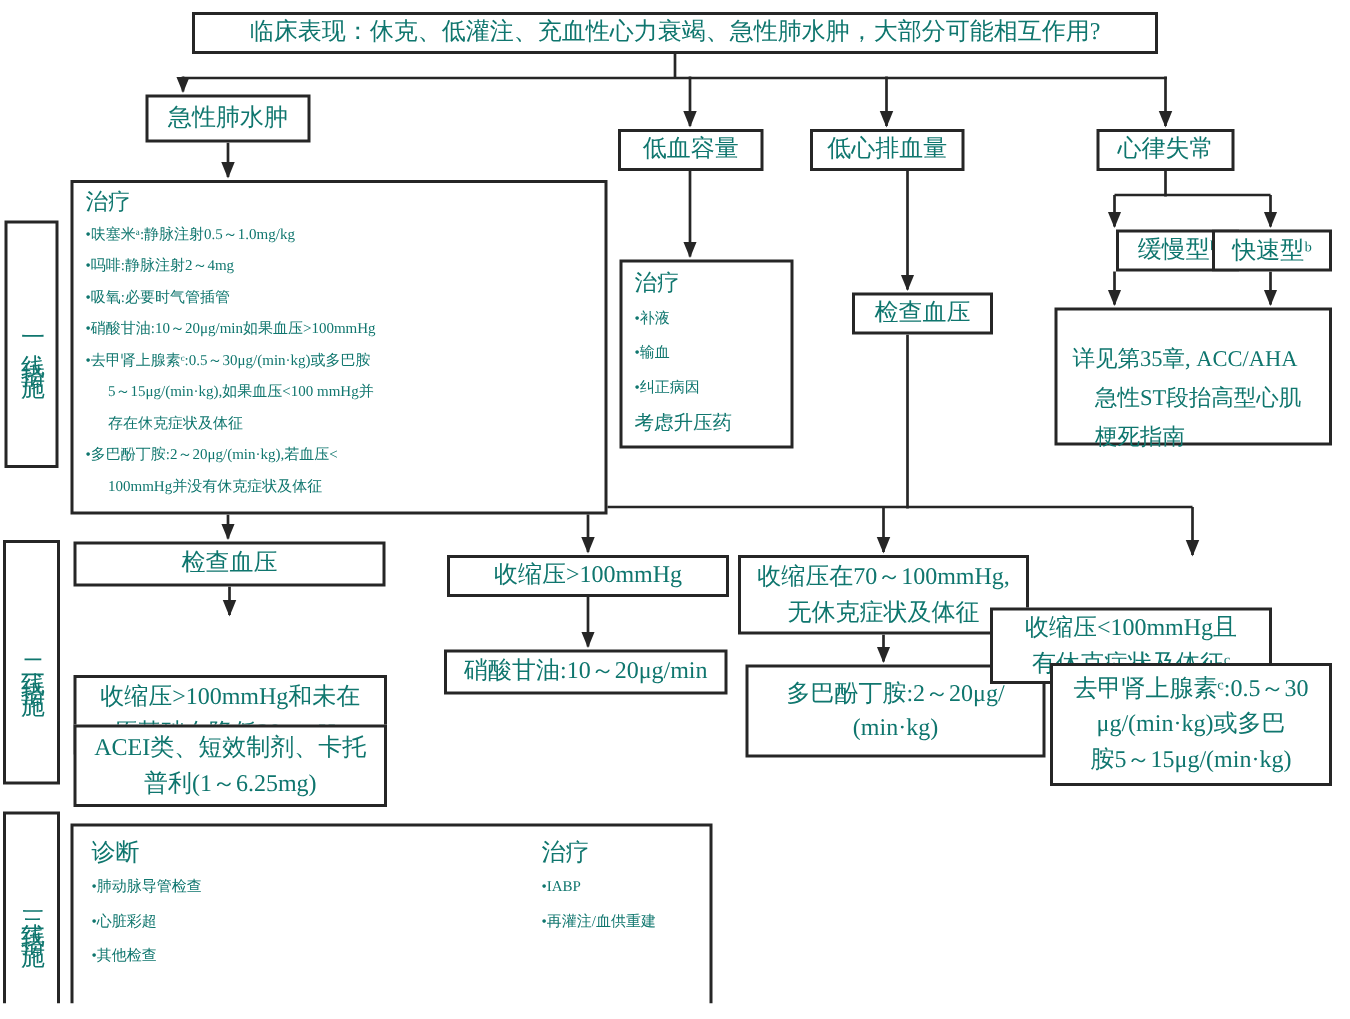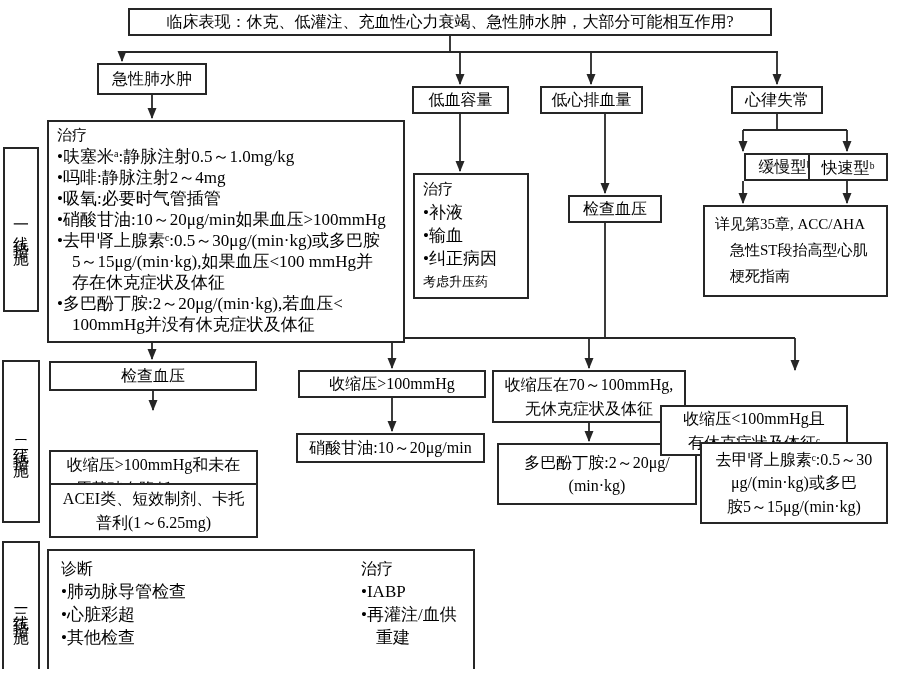--- a/index.html
+++ b/index.html
@@ -1,38 +1,38 @@
 <!DOCTYPE html>
 <html><head>
 <meta charset="utf-8">
 <style>
   html,body { margin:0; padding:0; background:#ffffff; }
   .page {
     position:relative; width:900px; height:669px; background:#ffffff;
     font-family:"Liberation Serif","DejaVu Serif",serif;
-    color:#000000; overflow:hidden;text-decoration:underline;
+    color:#0f766e; overflow:hidden;text-decoration:underline;
   }
   .fbox {
     position:absolute; box-sizing:border-box;
     border:2px solid #262626; background:#ffffff;
   }
   .center { display:flex; align-items:center; justify-content:center; }
   .center .txt { white-space:pre-wrap; text-align:center; line-height:1.45; }
   .txt { font-size:15px; }
   .txt.big { font-size:16px; }
   .leftbox { padding:3px 8px 2px 8px; }
   .leftbox .title { font-size:15px; line-height:21px; }
   .bullet-item {
-    font-size:17px; line-height:21px;
+    font-size:10px; line-height:21px;
     padding-left:15px; text-indent:-15px; white-space:pre-wrap;
   }
   .bullet-item::before { content:"\2022 "; }
   .loose .bullet-item, .loose .title, .loose .footer { line-height:23px; }
   .footer { font-size:13px; line-height:21px; }
-  .seechapter { padding:4px 6px 4px 10px; }
+  .seechapter { padding:20px 6px 4px 10px; }
   .seechapter .txt { white-space:pre-wrap; text-align:left; line-height:26px; }
   .vlabel-box { display:flex; align-items:center; justify-content:center; }
   .vlabel {
     writing-mode:vertical-rl; text-orientation:upright;
     font-size:16px; letter-spacing:7px; line-height:1;
   }
   .thirdcol { position:absolute; top:6px; }
   .connectors { position:absolute; left:0; top:0; pointer-events:none; }
   .connectors line { stroke:#262626; stroke-width:1.8; }
 </style>

